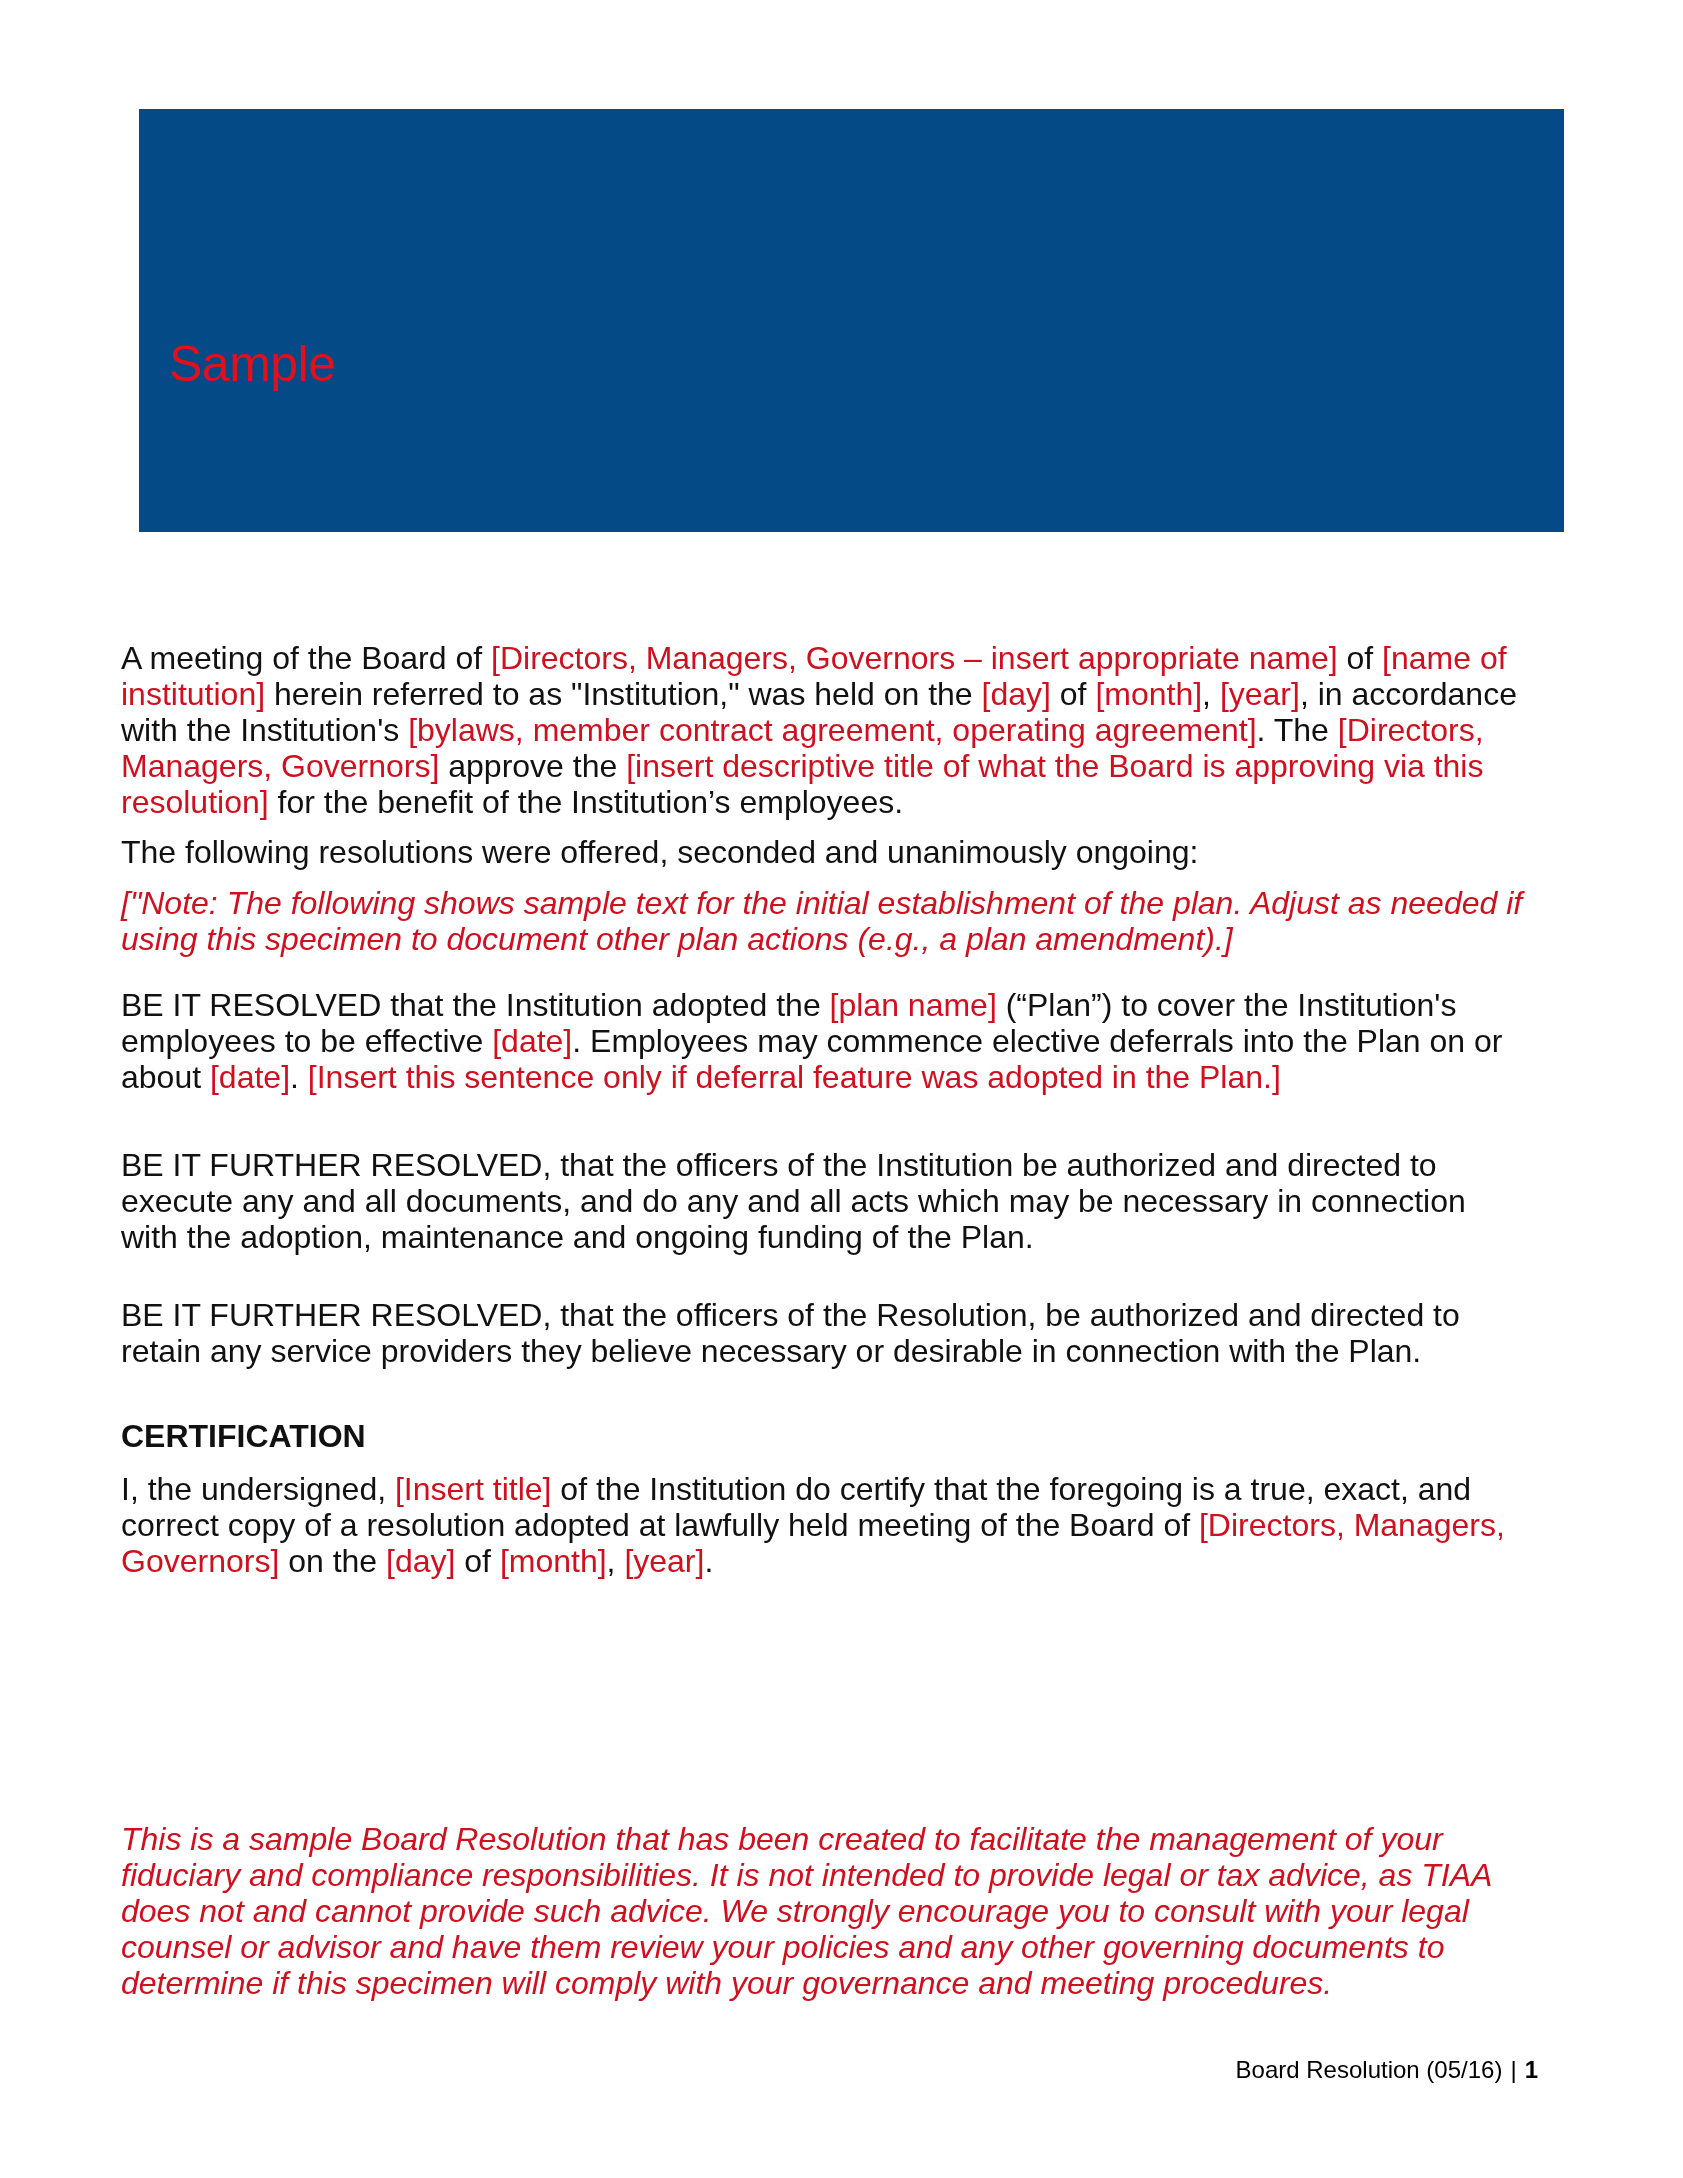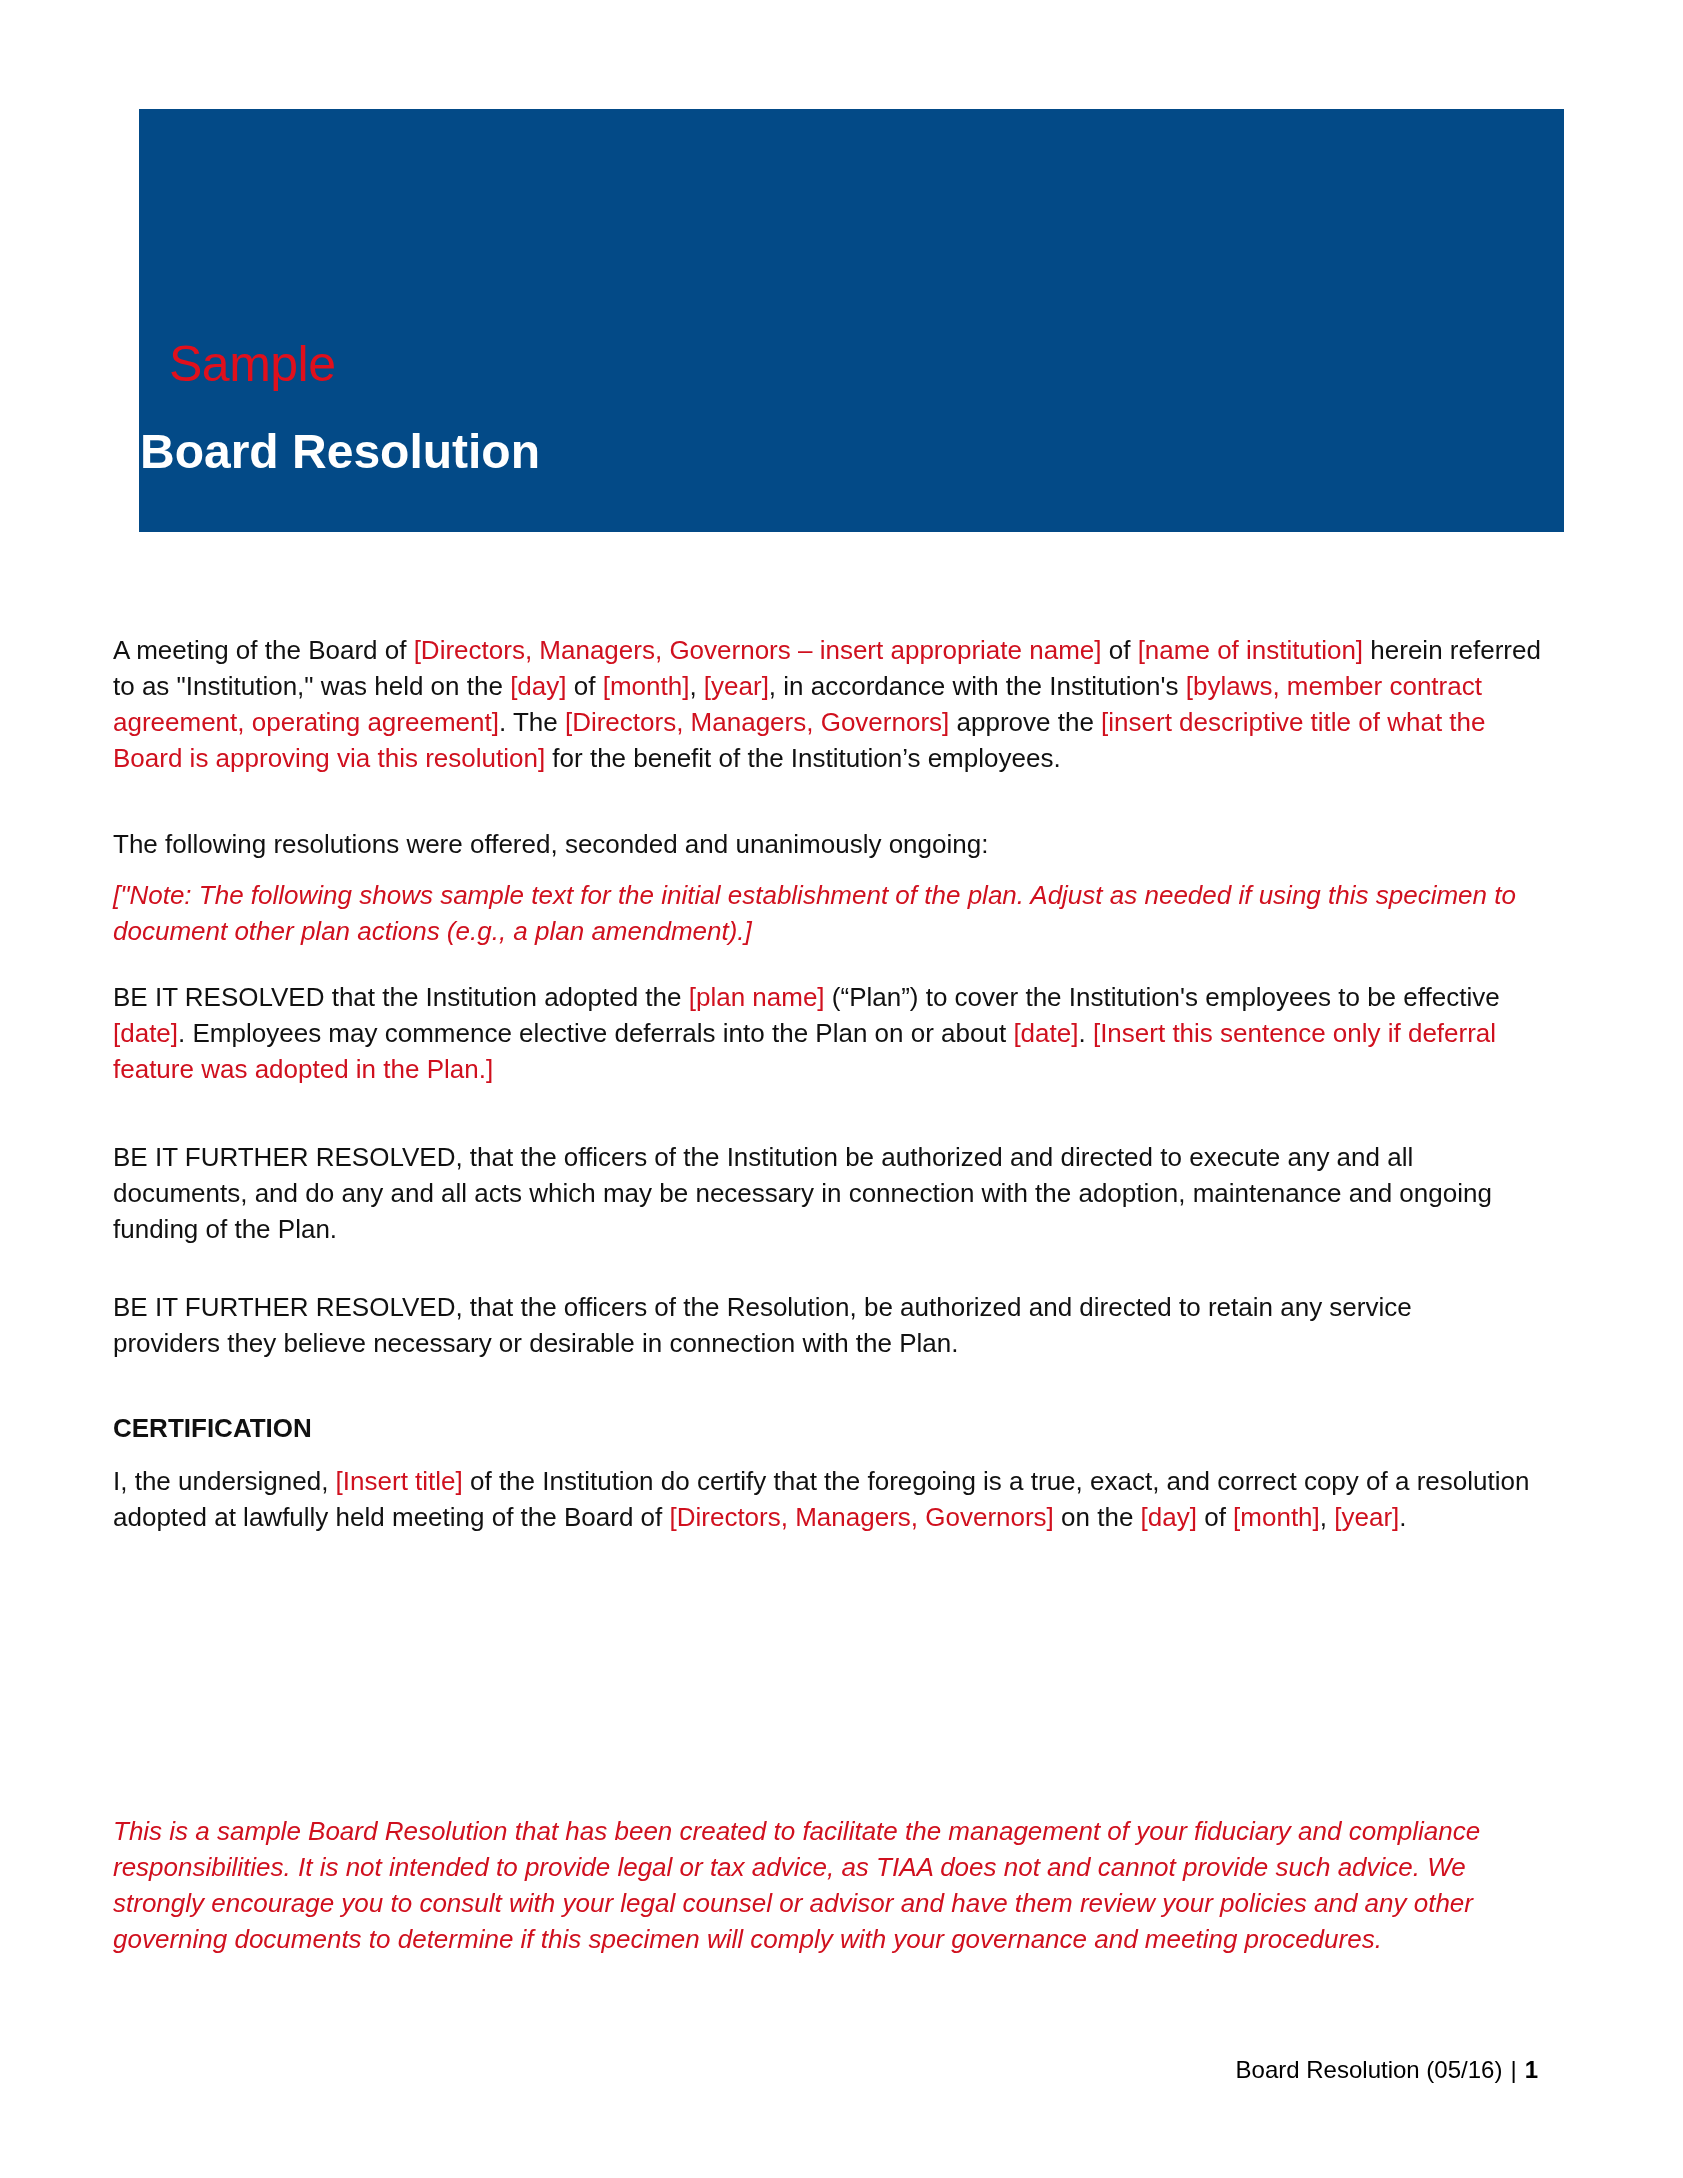--- a/index.html
+++ b/index.html
@@ -16,38 +16,37 @@
       font-size: 50px; line-height: 55px; color: #e0101c; font-weight: normal;
       letter-spacing: -0.5px;
       margin-left: 29px;
     }
     .banner-title {
       position: absolute; left: 1px; top: 315px;
       font-size: 48px; line-height: 55px; color: #ffffff; font-weight: bold;
     }
     .body-text {
       position: absolute; left: 109px; width: 1445px;
-      font-size: 26px; line-height: 36px; margin: 4px;
+      font-size: 32px; line-height: 36px; margin: 12px;
     }
     .red { color: #d0101e; }
     .italic { font-style: italic; }
     .heading { font-weight: bold; }
     .footer {
       position: absolute; left: 1089px; width: 449px; top: 2055px;
       text-align: right; font-size: 24px; line-height: 30px; color: #000000;
     }
     .footer .page { font-weight: bold; }
     .footer .sep { padding: 0 8px; }
   </style>
 </head>
 <body>
 
 <div class="banner">
   <div class="banner-sample">Sample</div>
-  <div class="banner-title">Board Resolution</div>
 </div>
 
 <p class="body-text" style="top:628px;"><span>A meeting of the Board of </span><span class="red">[Directors, Managers, Governors – insert appropriate name]</span><span> of </span><span class="red">[name of institution]</span><span> herein referred to as "Institution," was held on the </span><span class="red">[day]</span><span> of </span><span class="red">[month]</span><span>, </span><span class="red">[year]</span><span>, in accordance with the Institution's </span><span class="red">[bylaws, member contract agreement, operating agreement]</span><span>. The </span><span class="red">[Directors, Managers, Governors]</span><span> approve the </span><span class="red">[insert descriptive title of what the Board is approving via this resolution]</span><span> for the benefit of the Institution’s employees.</span></p>
 
 <p class="body-text" style="top:822px;">The following resolutions were offered, seconded and unanimously ongoing:</p>
 
 <p class="body-text red italic" style="top:873px; width:1406px;">["Note: The following shows sample text for the initial establishment of the plan. Adjust as needed if using this specimen to document other plan actions (e.g., a plan amendment).]</p>
 
 <p class="body-text" style="top:975px;"><span>BE IT RESOLVED that the Institution adopted the </span><span class="red">[plan name]</span><span> (“Plan”) to cover the Institution's employees to be effective </span><span class="red">[date]</span><span>. Employees may commence elective deferrals into the Plan on or about </span><span class="red">[date]</span><span>. </span><span class="red">[Insert this sentence only if deferral feature was adopted in the Plan.]</span></p>
 

